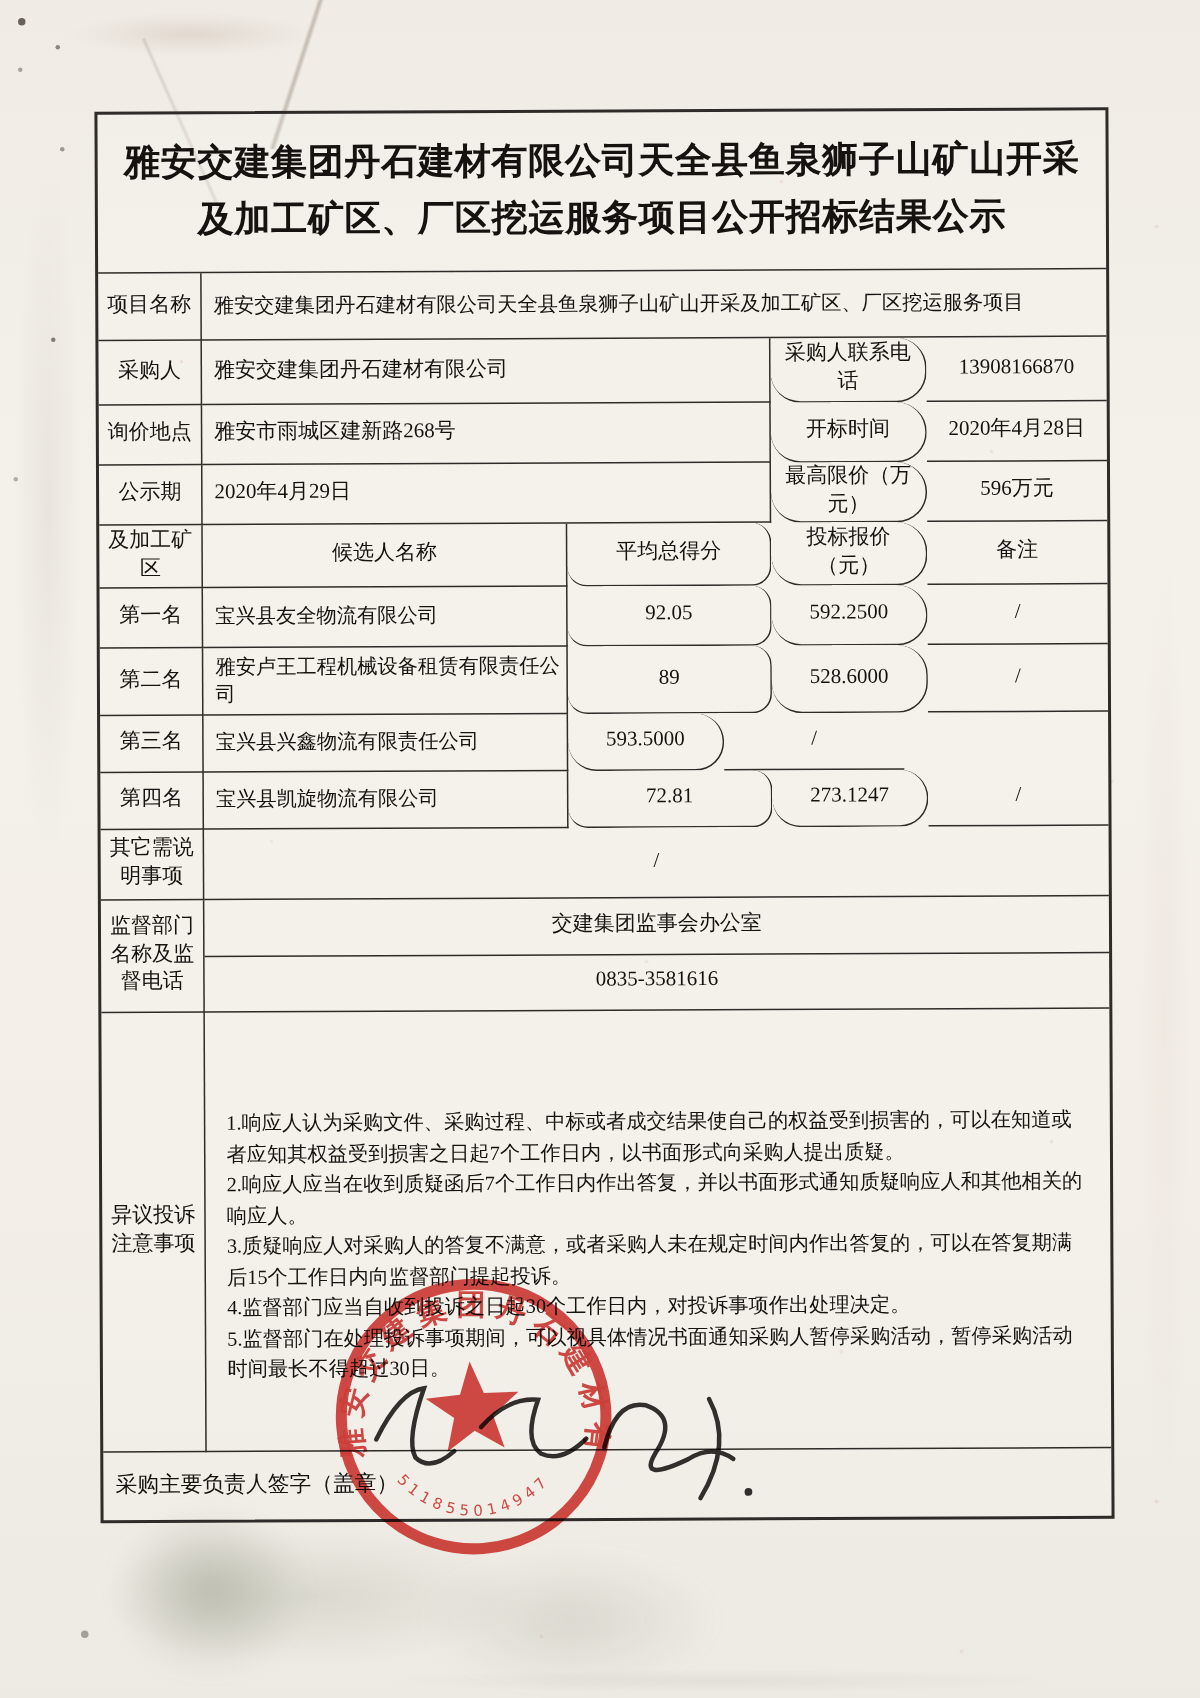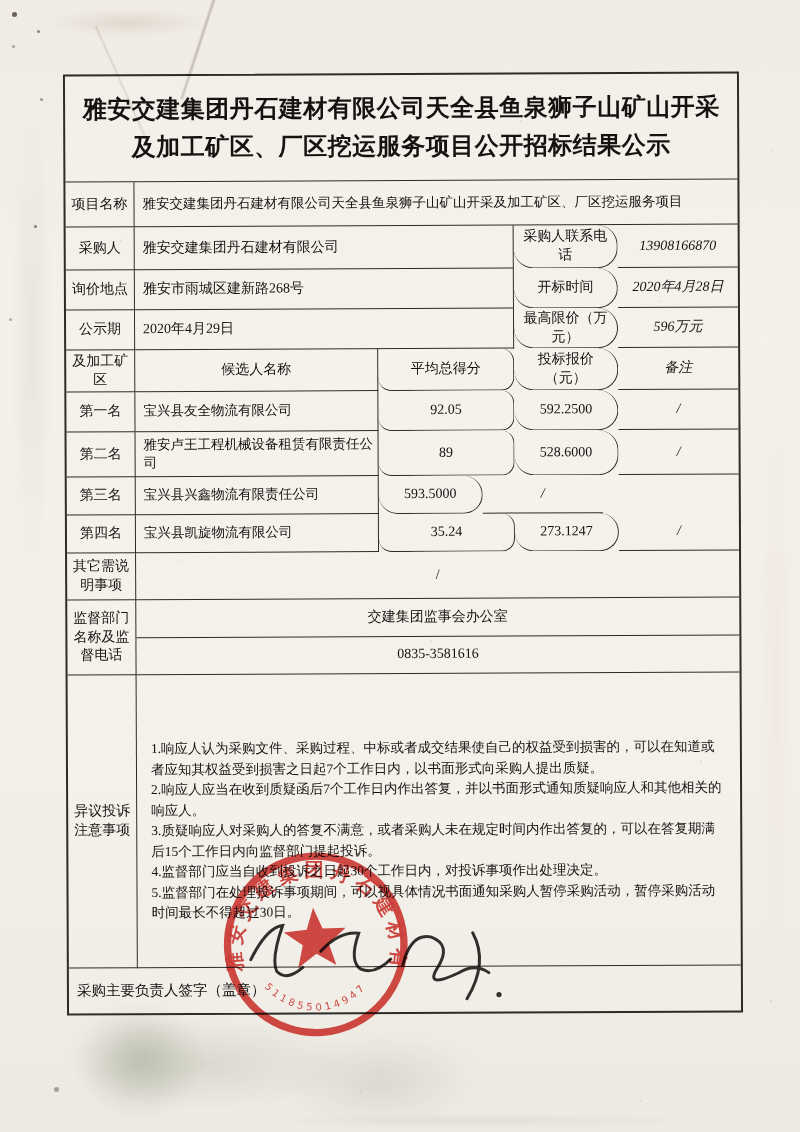--- a/index.html
+++ b/index.html
@@ -53,21 +53,21 @@
   .c{box-sizing:border-box;border-right:1.6px solid var(--ln);border-bottom:1.6px solid var(--ln);
      display:flex;align-items:center;justify-content:center;text-align:center;
      font-size:14px;line-height:1.35;padding:2px 4px;}
   .c.last{border-right:none;}
   .r.lastrow .c{border-bottom:none;}
   .c.left{justify-content:flex-start;text-align:left;padding-left:8px;}
   .w-lab{width:69px;}
   .w-name{width:243px;}
   .w-score{width:136px;border-radius:13px;}
   .w-price{width:104px;border-radius:20px;}
-  .w-rem{width:120px;font-style:italic;}
+  .w-rem{width:120px;}
   .w-val{width:379px;}
   .w-wide{width:603px;}
 
   .title-box{height:106px;border-bottom:1.6px solid var(--ln);display:flex;flex-direction:column;
      align-items:center;justify-content:center;box-sizing:border-box;padding:0 6px;}
   .title-line{font-size:24px;font-weight:bold;letter-spacing:0.5px;line-height:1.55;white-space:nowrap;}
 
   .name-cell{font-size:13.5px;}
   .proj-cell{font-size:13.5px;}
 
@@ -153,21 +153,21 @@
   </div>
   <div class="r" style="height:38px;">
     <div class="c w-lab">第三名</div>
     <div class="c w-name left name-cell">宝兴县兴鑫物流有限责任公司</div>
     <div class="c w-price">593.5000</div>
     <div class="c w-rem last">/</div>
   </div>
   <div class="r" style="height:38px;">
     <div class="c w-lab">第四名</div>
     <div class="c w-name left name-cell">宝兴县凯旋物流有限公司</div>
-    <div class="c w-score">35.24</div>
+    <div class="c w-score">72.81</div>
     <div class="c w-price">273.1247</div>
     <div class="c w-rem last">/</div>
   </div>
 
   <div class="r" style="height:47px;">
     <div class="c w-lab">其它需说明事项</div>
     <div class="c w-wide last">/</div>
   </div>
 
   <div class="r" style="height:75px;">

